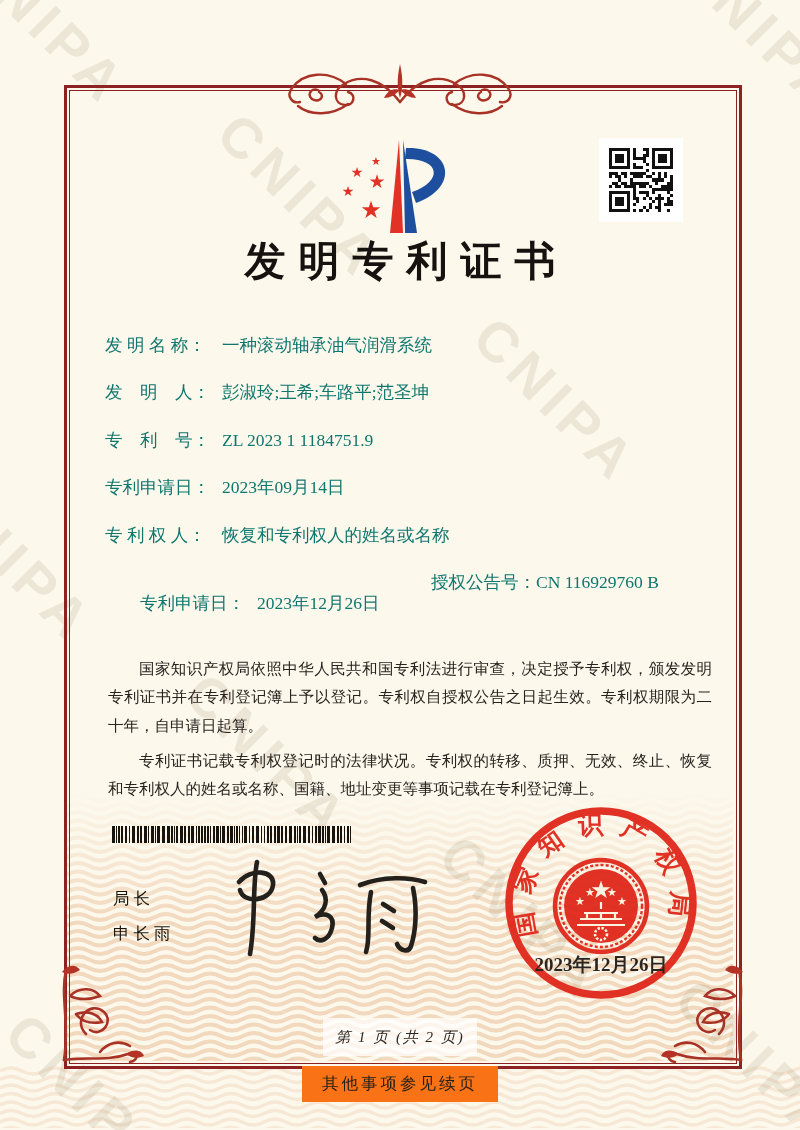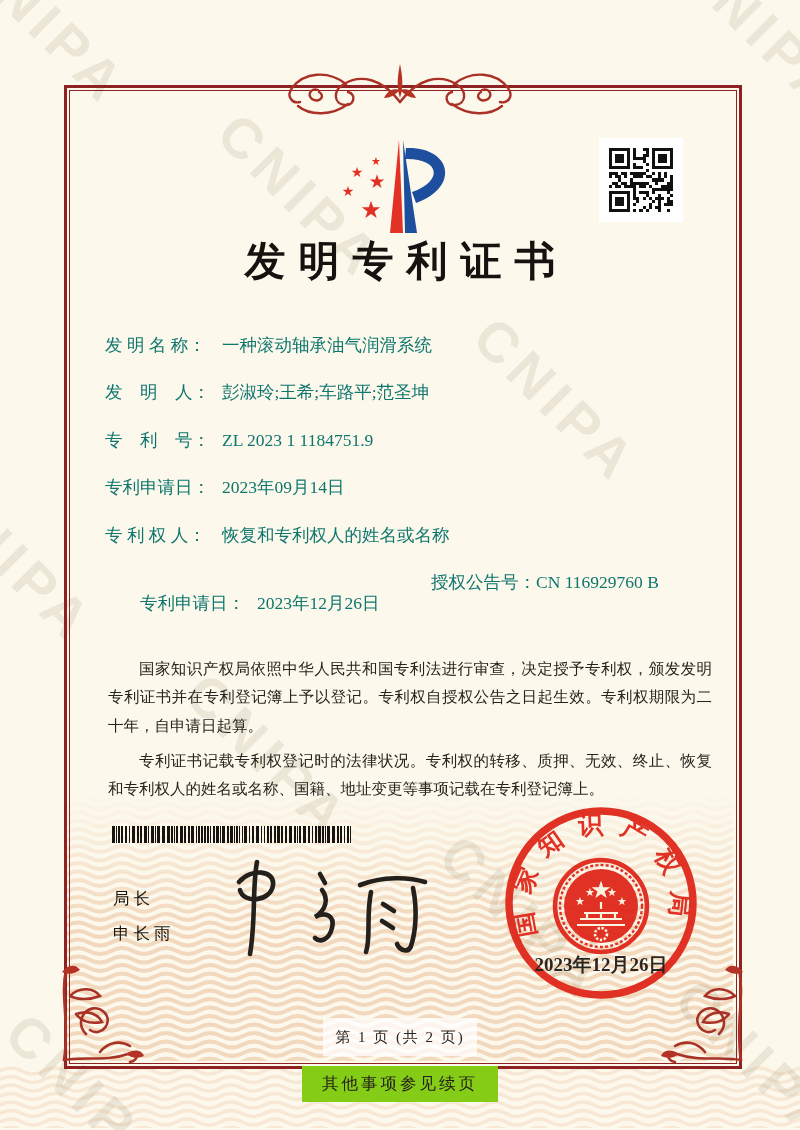--- a/index.html
+++ b/index.html
@@ -55,24 +55,24 @@
 
   .signer{position:absolute;left:113px;font-family:"Liberation Sans","DejaVu Sans",sans-serif;
           font-size:16.5px;letter-spacing:4px;color:#17140c;font-weight:500;}
   .signer-title{top:888px;}
   .signer-name{top:923px;}
   .signature{position:absolute;left:225px;top:850px;}
 
   .seal{position:absolute;left:501px;top:803px;opacity:.96;}
 
   .page-num{position:absolute;left:64px;top:1028px;width:672px;text-align:center;font-size:15px;color:#2c2621;}
-  .page-num span{background:rgba(255,255,255,.72);padding:11px 12px;letter-spacing:2px;}
+  .page-num span{background:rgba(255,255,255,.72);padding:11px 12px;letter-spacing:2px;font-style:italic;}
 
   .cont-note{position:absolute;left:50%;top:1066px;transform:translateX(-50%);
-             background:#84cc16;padding:7px 20px;font-size:16.5px;letter-spacing:3px;color:#221e19;}
+             background:#f97316;padding:7px 20px;font-size:16.5px;letter-spacing:3px;color:#221e19;}
 </style>
 </head>
 <body>
 
 <div class="page">
 
   <span class="wm" style="left:45px;top:22px">CNIPA</span>
   <span class="wm" style="left:762px;top:30px">CNIPA</span>
   <span class="wm" style="left:300px;top:196px">CNIPA</span>
   <span class="wm" style="left:556px;top:400px">CNIPA</span>

